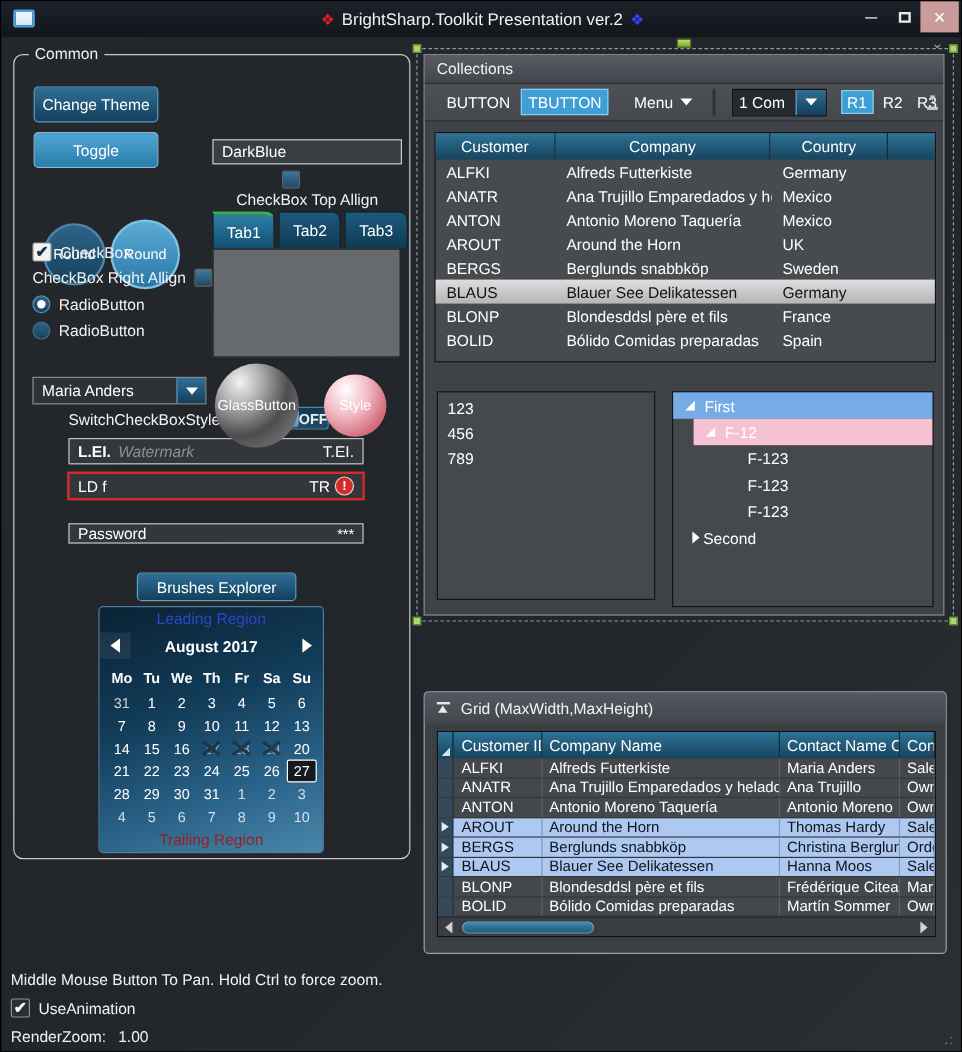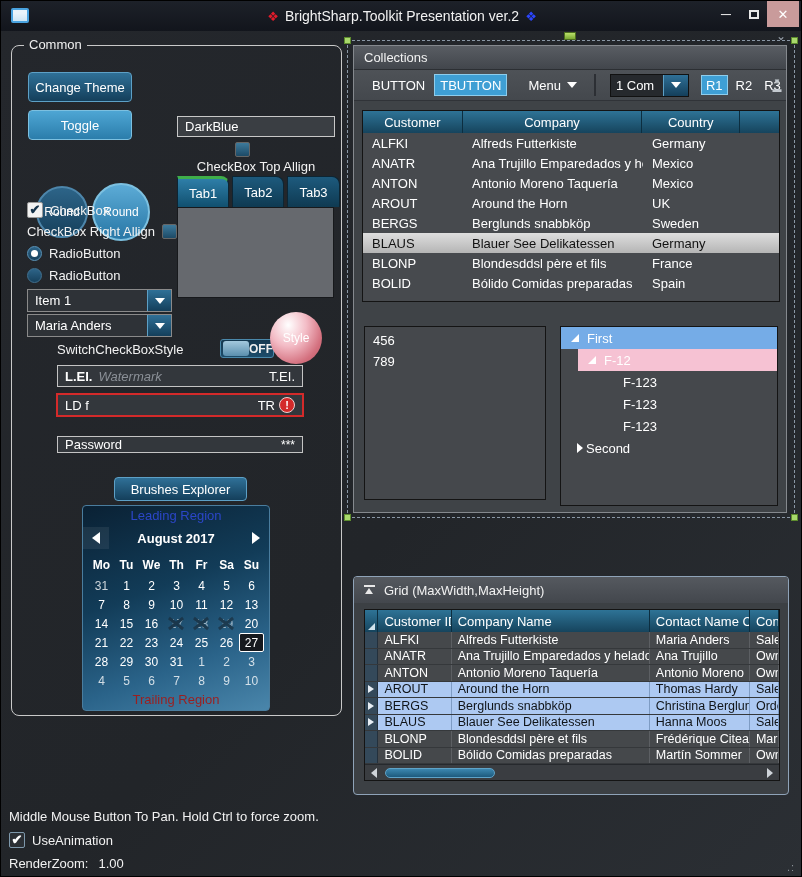--- a/index.html
+++ b/index.html
@@ -204,26 +204,20 @@
       <span class="radio">
           <span class="dot"></span>
         </span>
       <span>RadioButton</span>
     </div>
     <div class="abs cb-row" style="left:15px;top:222px;">
       <span class="radio off"></span>
       <span>RadioButton</span>
     </div>
 
-    <div class="abs combo" style="left:15px;top:243px;">
-      <span class="txt">Item 1</span>
-      <span class="arrow-btn">
-          <span class="tri-down"></span>
-        </span>
-    </div>
     <div class="abs combo" style="left:15px;top:268px;">
       <span class="txt">Maria Anders</span>
       <span class="arrow-btn">
           <span class="tri-down"></span>
         </span>
     </div>
 
     <div class="abs" style="left:45px;top:296px;">SwitchCheckBoxStyle</div>
     <div class="abs switch" style="left:208px;top:293px;">
       <span class="knob"></span>
@@ -251,20 +245,21 @@
     <div class="abs cb-theme" style="left:223px;top:96px;"></div>
     <div class="abs" style="left:165px;top:113px;width:158px;text-align:center;">CheckBox Top Allign</div>
 
     <div class="tabstrip abs" style="left:165px;top:130px;" id="tabstrip">
         <div class="tab active">Tab1</div>
         <div class="tab">Tab2</div>
         <div class="tab">Tab3</div>
       </div>
     <div class="abs tabcontent"></div>
 
+    <div class="abs glass">GlassButton</div>
     <div class="abs styleball">Style</div>
 
     <div class="abs btn btn-dark" style="left:102px;top:431px;width:133px;height:24px;">Brushes Explorer</div>
 
     <div class="abs calendar">
       <div class="cal-leading">Leading Region</div>
       <div class="cal-head">
         <span class="cal-nav">
             <span class="tri-left"></span>
           </span>
@@ -425,20 +420,21 @@
           </div>
           <div class="lv-row">
             <div class="lv-cell" style="width:100px;">BOLID</div>
             <div class="lv-cell" style="width:180px;">Bólido Comidas preparadas</div>
             <div class="lv-cell" style="width:98px;">Spain</div>
           </div>
         </div>
     </div>
 
     <div class="listbox" id="listbox">
+        <div class="lb-item">123</div>
         <div class="lb-item">456</div>
         <div class="lb-item">789</div>
       </div>
 
     <div class="tree">
       <div class="tree-row row-first">
         <span class="exp exp-open"></span>
         <span>First</span>
       </div>
       <div class="tree-row row-f12">

